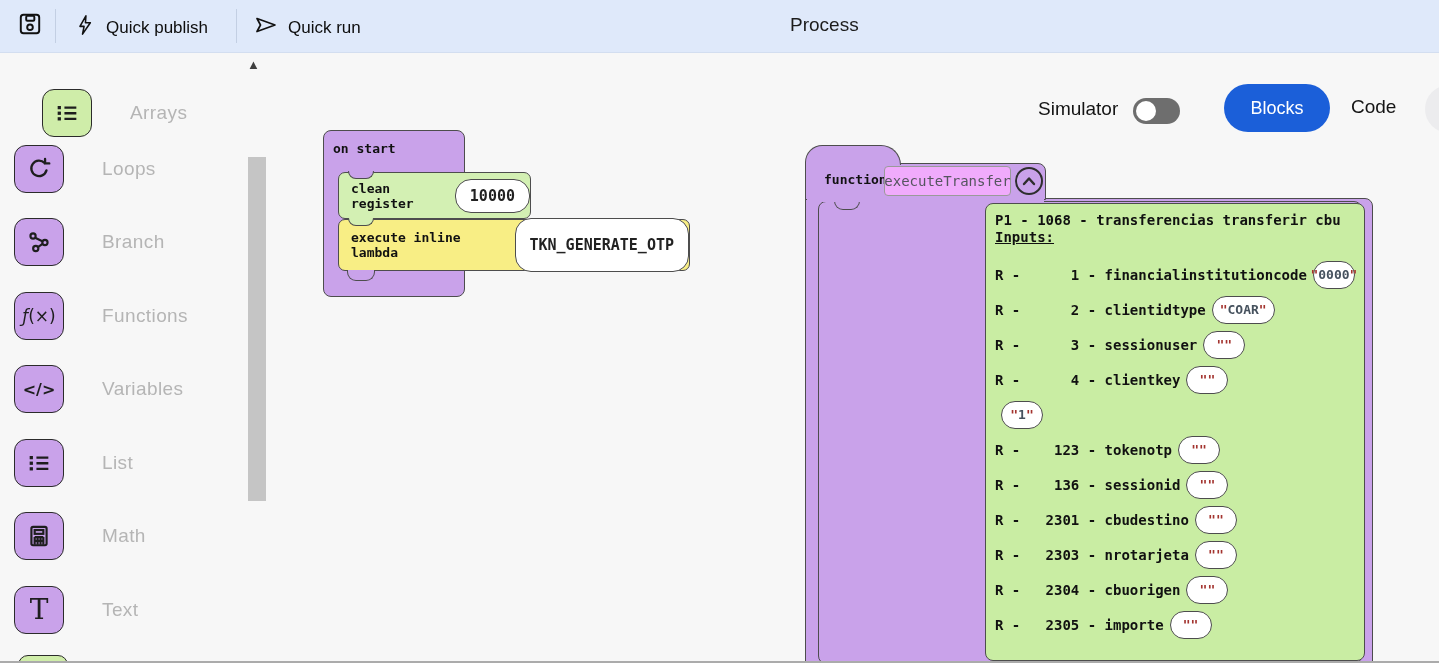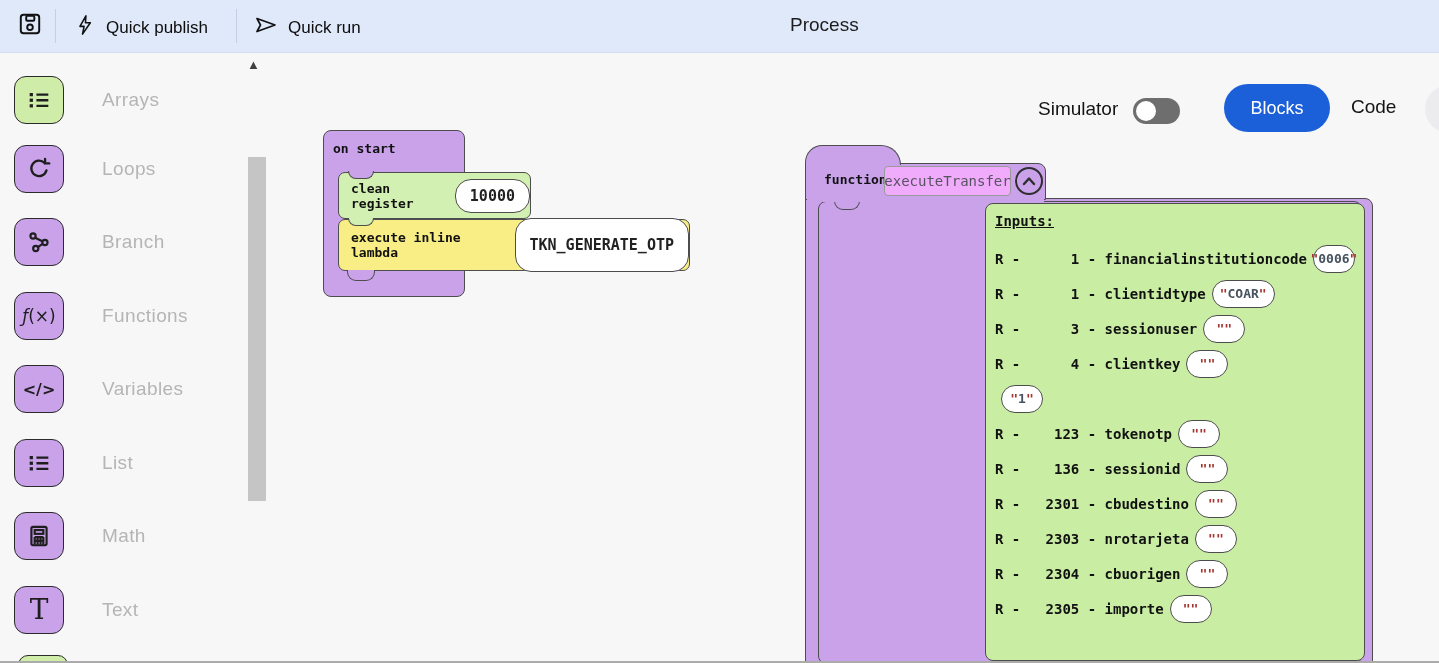--- a/index.html
+++ b/index.html
@@ -104,21 +104,21 @@
           <path d="M3 5.5 L21 12 L3 18.5 L6.5 12 Z"></path>
         </svg>
       </span>
       <span>Quick run</span>
     </div>
     <div class="tb-title">Process</div>
   </div>
 
   <div class="scrollup">▲</div>
   <div id="sidebar">
-      <div class="side-item" style="top: 76px;">
+      <div class="side-item" style="top: 89px; margin-left: 28px;">
         <div class="side-icon" style="background: rgb(207, 237, 169);">
           <svg width="28" height="28" viewBox="0 0 24 24">
             <g fill="#1e1e1e">
               <rect x="4" y="6" width="2.8" height="2.8"></rect>
               <rect x="4" y="10.8" width="2.8" height="2.8"></rect>
               <rect x="4" y="15.6" width="2.8" height="2.8"></rect>
             </g>
             <g stroke="#1e1e1e" fill="none" stroke-width="2">
               <path d="M9.8 7.4 H20 M9.8 12.2 H20 M9.8 17 H20"></path>
             </g>
@@ -219,32 +219,33 @@
   <div class="fn-field">executeTransfer</div>
   <div class="fn-collapse">
     <span>
       <svg width="14" height="10" viewBox="0 0 14 10" fill="none" stroke="#2e2e2e" stroke-width="2.4" stroke-linecap="round" stroke-linejoin="round">
         <path d="M2 8 L7 2.5 L12 8"></path>
       </svg>
     </span>
   </div>
 
   <div class="comment">
+    <div class="cm-title">P1 - 1068 - transferencias transferir cbu</div>
     <div class="cm-inputs">Inputs:</div>
     <div class="cm-rows" id="cm-rows">
         <div class="cm-row">
           <span class="cm-row-text">R -      1 - financialinstitutioncode</span>
           <span class="oval cm-oval">
             <span class="q">"</span>
-            <span class="v">0006</span>
-            <span class="q">"</span>
-          </span>
-        </div>
-        <div class="cm-row">
-          <span class="cm-row-text">R -      1 - clientidtype</span>
+            <span class="v">0000</span>
+            <span class="q">"</span>
+          </span>
+        </div>
+        <div class="cm-row">
+          <span class="cm-row-text">R -      2 - clientidtype</span>
           <span class="oval cm-oval">
             <span class="q">"</span>
             <span class="v">COAR</span>
             <span class="q">"</span>
           </span>
         </div>
         <div class="cm-row">
           <span class="cm-row-text">R -      3 - sessionuser</span>
           <span class="oval cm-oval">
             <span class="q">"</span>

